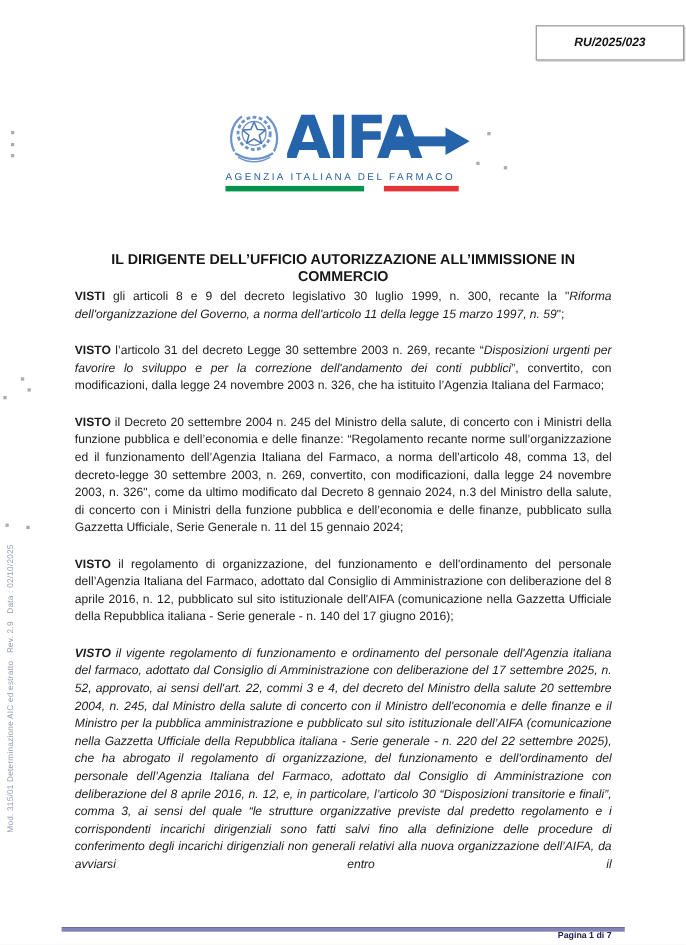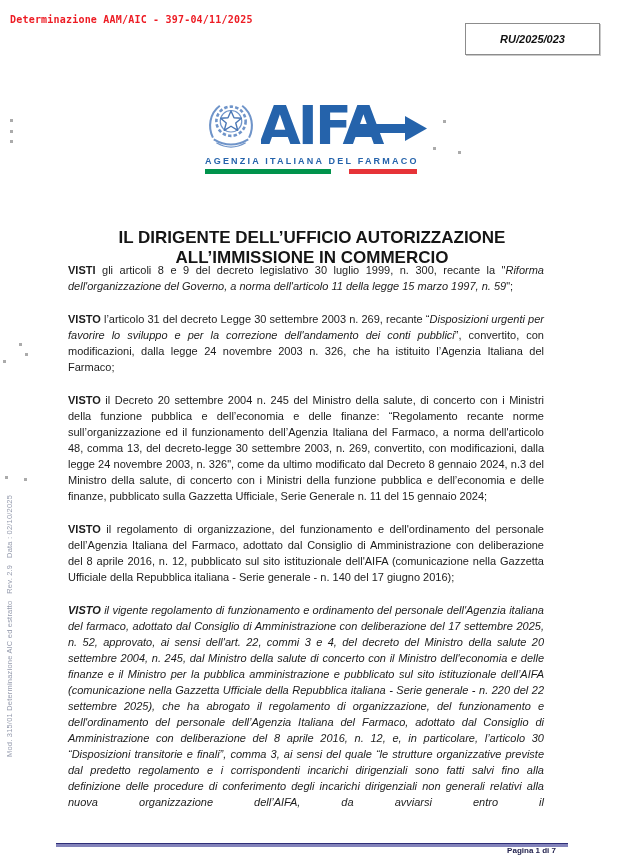--- a/index.html
+++ b/index.html
@@ -12,41 +12,41 @@
     position:absolute;left:10px;top:14px;
     font-family:"DejaVu Sans Mono",monospace;font-size:10px;font-weight:bold;
     color:#ed1c24;white-space:nowrap;letter-spacing:.2px;
   }
   .code-box{
     position:absolute;border:1px solid #8c8c8c;box-shadow:1px 1px 0 #c9c9c9;
     display:flex;align-items:center;justify-content:center;
     font-size:11px;font-weight:bold;font-style:italic;color:#111;background:#fff;
   }
   .box-left{left:62px;top:32px;width:132px;height:29px;}
-  .box-right{left:465px;top:23px;width:133px;height:30px;text-align:center;}
+  .box-right{left:487px;top:23px;width:133px;height:30px;text-align:center;}
   
   .logo{position:absolute;left:205px;top:96px;width:212px;height:84px;}
   .logo .emblem{position:absolute;left:0;top:2px;width:52px;height:62px;}
   .logo .wordmark{position:absolute;left:56px;top:-2px;width:166px;height:60px;}
   .logo .subtitle{
     position:absolute;left:0;top:60px;width:212px;text-align:justify;
-    font-size:9px;font-weight:bold;color:#2563ab;letter-spacing:2.2px;white-space:nowrap;
+    font-size:9px;font-weight:normal;color:#2563ab;letter-spacing:2.2px;white-space:nowrap;
   }
   .logo .bar{position:absolute;top:73px;height:5px;}
   .logo .bar.green{left:0;width:126px;background:#00934c;}
   .logo .bar.red{left:144px;width:68px;background:#e63338;}
   .doc-heading{
     position:absolute;left:60px;top:228px;width:504px;text-align:center;
-    font-size:17px;font-weight:bold;color:#151515;
+    font-size:13px;font-weight:bold;color:#151515;
   }
   .body-text{
     position:absolute;left:68px;top:262px;width:488px;
     font-size:11px;line-height:16px;text-align:justify;color:#1c1c1c;
   }
-  .body-text p{margin:0 12px 17px 0;}
+  .body-text p{margin:0 0 17px 0;}
   .body-text p:last-child{text-align-last:justify;font-style:italic;}
   .b{font-weight:bold;}
   .i{font-style:italic;}
   .footer-line{
     position:absolute;left:56px;top:843px;width:512px;height:4px;
     background:linear-gradient(to bottom,#2e2e78 0,#2e2e78 1px,#8383ba 1px,#8383ba 100%);
   }
   .page-number{
     position:absolute;right:68px;top:846px;font-size:8px;font-weight:bold;color:#23234f;
   }
@@ -55,21 +55,20 @@
     transform:rotate(-90deg);transform-origin:0 0;
     font-size:7.5px;color:#959bad;white-space:pre;letter-spacing:.2px;
   }
   .dot{position:absolute;width:3px;height:3px;background:#ababab;}
 </style>
 </head>
 <body>
 
 <div class="page">
 
-  <div class="ref-red">Determinazione AAM/AIC - 397-04/11/2025</div>
 
 
   <div class="code-box box-right">
     <span>RU/2025/023</span>
   </div>
 
   <div class="logo">
     <svg class="emblem" viewBox="0 0 60 72" xmlns="http://www.w3.org/2000/svg">
       <circle cx="30" cy="27" r="17" fill="none" stroke="#6f94c9" stroke-width="3" stroke-dasharray="4 2.5"></circle>
       <circle cx="30" cy="27" r="12.5" fill="#ffffff" stroke="#6f94c9" stroke-width="1.4"></circle>

